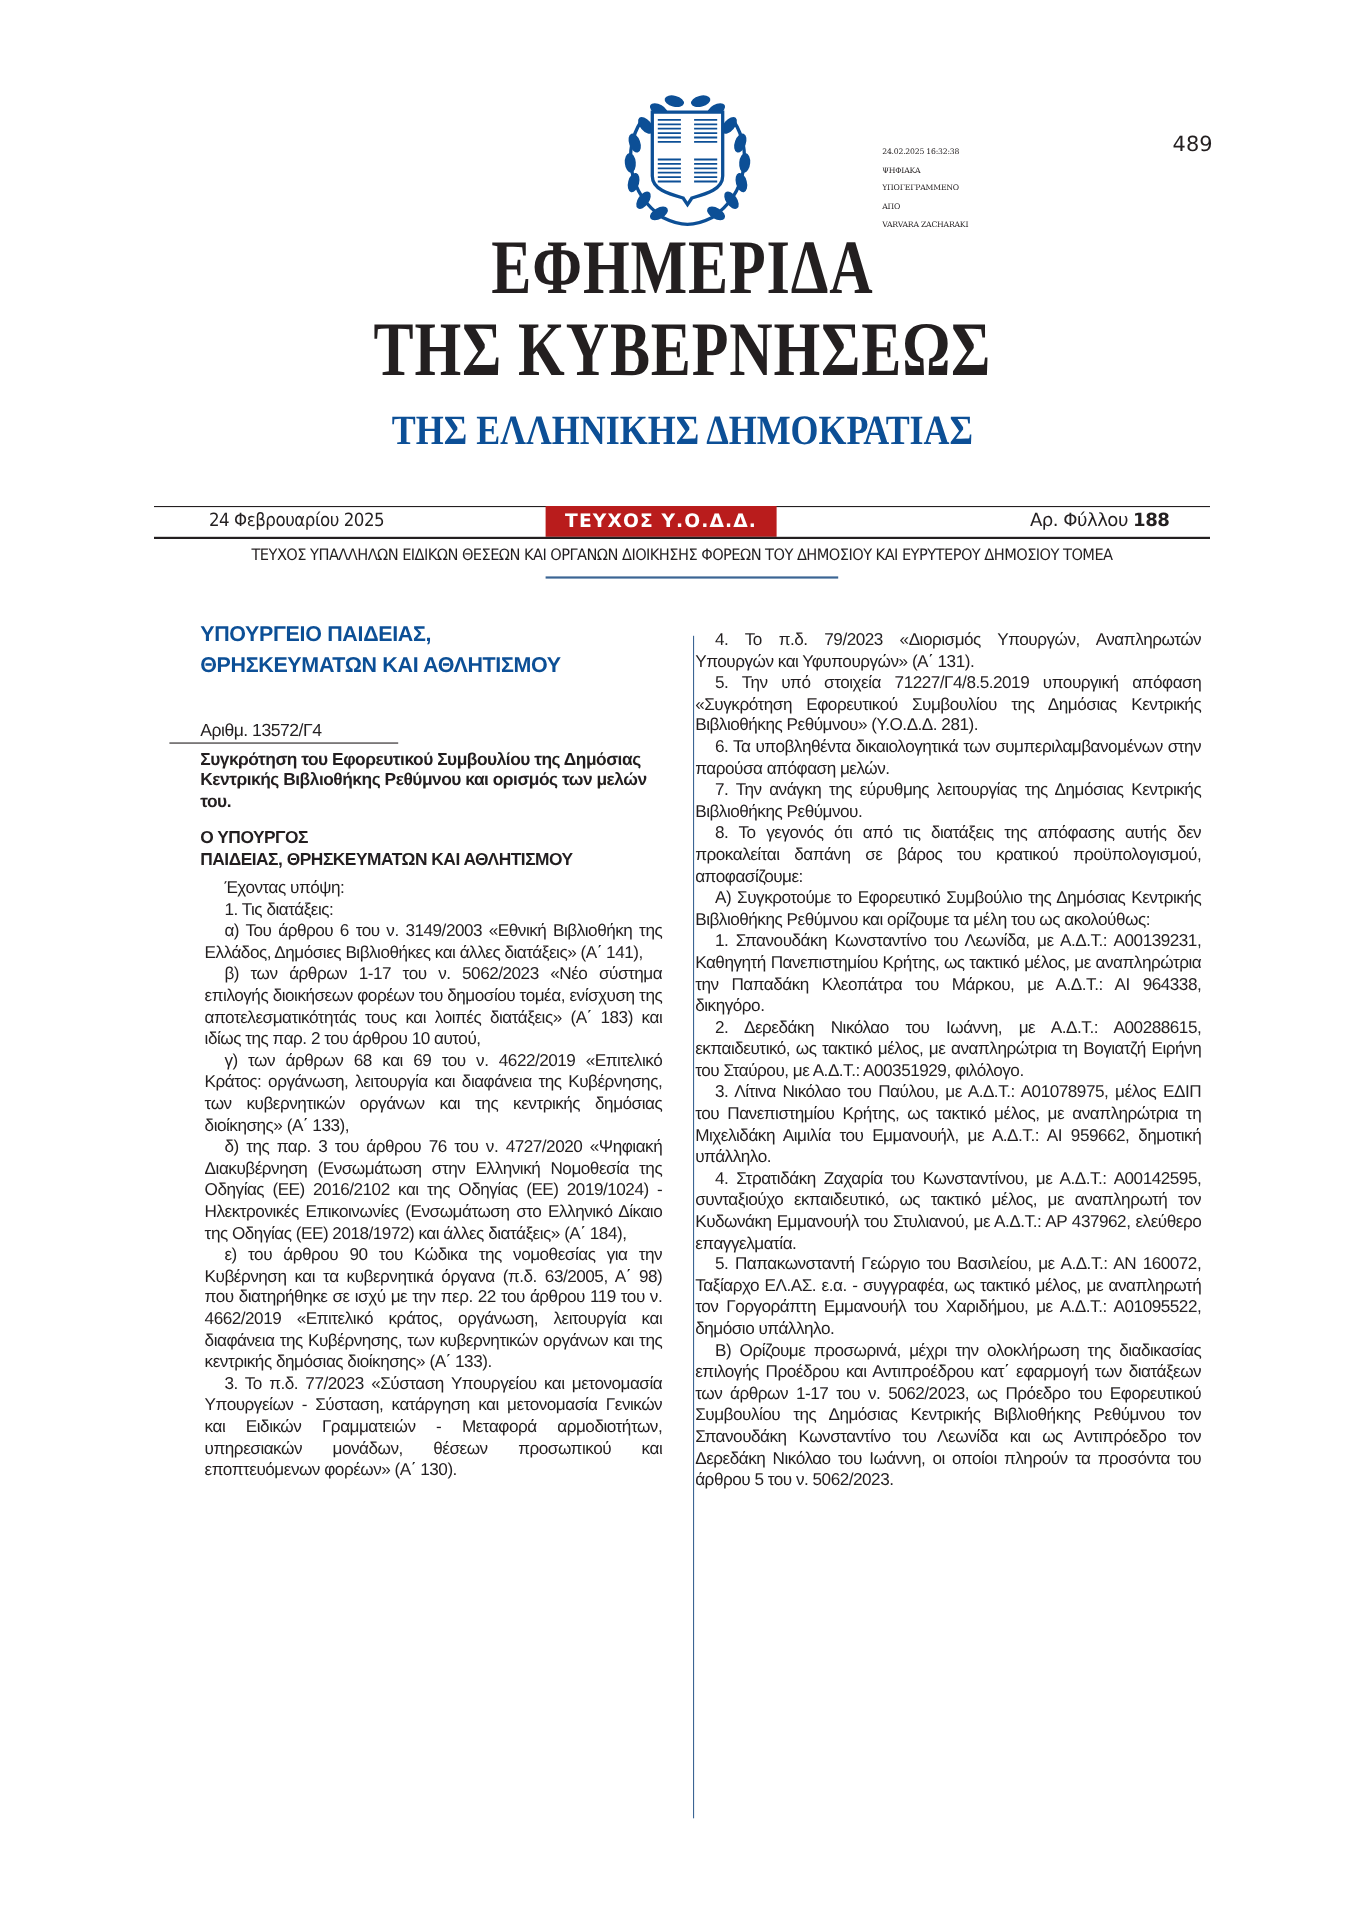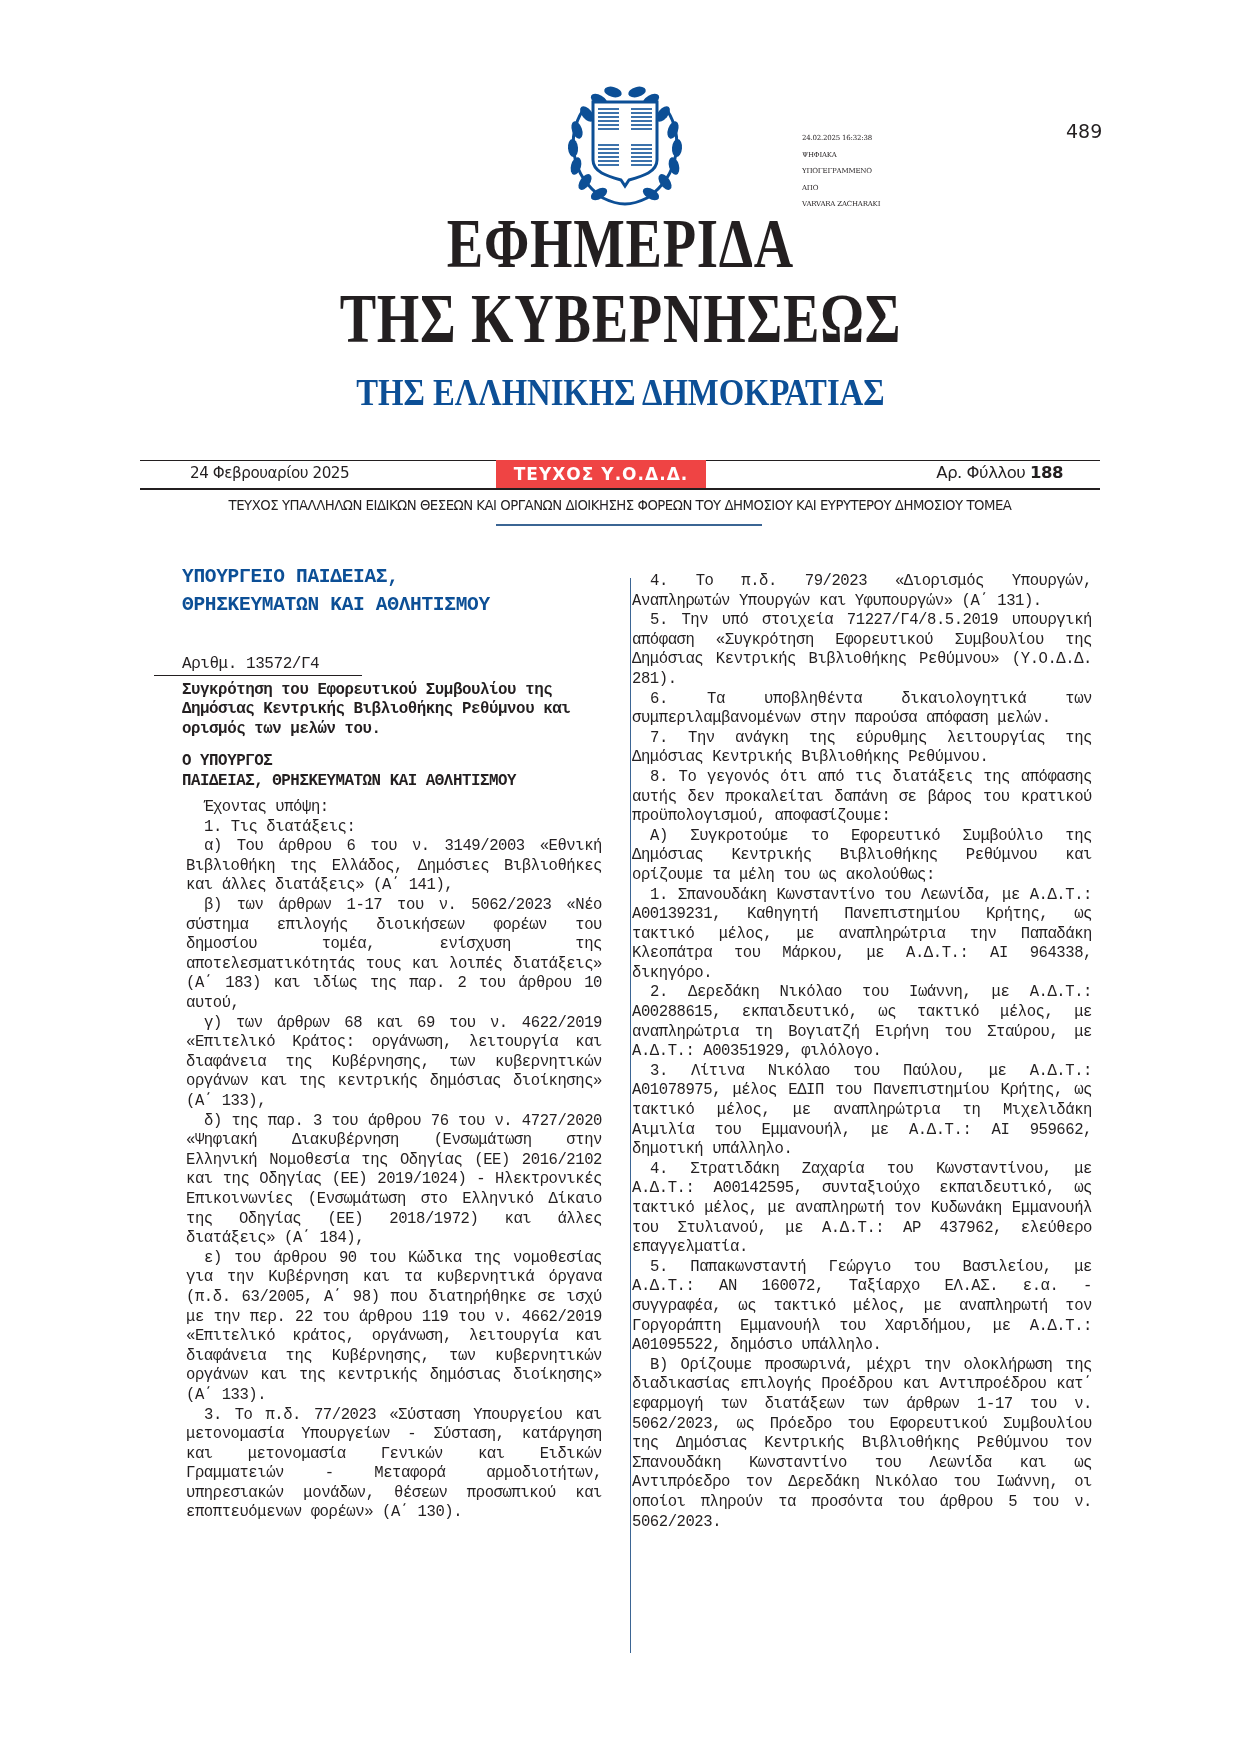--- a/index.html
+++ b/index.html
@@ -16,29 +16,29 @@
     .page-number { position: absolute; left: 1066px; top: 120px; font-family: "DejaVu Sans", sans-serif; font-size: 19px; color: #231f20; text-align: center; }
 
     
     .mast-1, .mast-2 { position: absolute; left: 0; width: 1241px; text-align: center; font-family: "Liberation Serif", serif; font-weight: bold; color: #231f20; letter-spacing: 1px; }
     .mast-1 { top: 208px; font-size: 70px; line-height: 72px; transform: scaleX(0.78); transform-origin: 620px 0; }
     .mast-2 { top: 283px; font-size: 70px; line-height: 72px; transform: scaleX(0.78); transform-origin: 620px 0; }
     .mast-3 { position: absolute; left: 0; width: 1241px; top: 371px; text-align: center; font-family: "Liberation Serif", serif; font-weight: bold; font-size: 38px; line-height: 42px; color: #0c4f96; transform: scaleX(0.86); transform-origin: 620px 0; }
     .bar-top { position: absolute; left: 140px; top: 460px; width: 960px; height: 1px; background: #231f20; }
     .bar-bottom { position: absolute; left: 140px; top: 488px; width: 960px; height: 2px; background: #231f20; }
     .bar-date { position: absolute; left: 190px; top: 463px; font-family: "DejaVu Sans", sans-serif; font-size: 16.5px; color: #231f20; letter-spacing: -0.5px; transform: scaleX(0.92); transform-origin: 0 0; }
-    .bar-issue { position: absolute; left: 496px; top: 460px; width: 210px; height: 28px; background: #ef4444; color: #ffffff; text-align: center; font-family: "DejaVu Sans", sans-serif; font-weight: bold; font-size: 17px; line-height: 28px; letter-spacing: 1px; }
+    .bar-issue { position: absolute; left: 496px; top: 460px; width: 210px; height: 28px; background: #b91c1c; color: #ffffff; text-align: center; font-family: "DejaVu Sans", sans-serif; font-weight: bold; font-size: 17px; line-height: 28px; letter-spacing: 1px; }
     .bar-sheet { position: absolute; right: 178px; top: 463px; font-family: "DejaVu Sans", sans-serif; font-size: 16.5px; color: #231f20; letter-spacing: -0.5px; white-space: nowrap; }
     .bar-sheet b { font-weight: bold; }
 
     .issue-full { position: absolute; left: 140px; width: 960px; top: 497px; text-align: center; font-family: "DejaVu Sans", sans-serif; font-size: 14.3px; color: #231f20; letter-spacing: -0.55px; white-space: nowrap; transform: scaleX(0.93); transform-origin: 480px 0; }
     .accent-line { position: absolute; left: 496px; top: 524px; width: 266px; height: 2px; background: #3b6594; }
 
     
-    .col { position: absolute; top: 563px; font-family: Liberation Mono, monospace; font-size: 15.6px; line-height: 19.6px; color: #231f20; letter-spacing: -0.45px; }
+    .col { position: absolute; top: 563px; font-family: Liberation Sans, sans-serif; font-size: 15.6px; line-height: 19.6px; color: #231f20; letter-spacing: -0.45px; }
     .col-left { left: 142px; width: 460px; }
     .col-right { left: 632px; width: 460px; top: 572px; }
     .col-divider { position: absolute; left: 630px; top: 578px; width: 1px; height: 1075px; background: #3b6594; }
 
     .ministry { color: #0c4f96; font-weight: bold; font-size: 19.5px; line-height: 28px; margin-left: 40px; letter-spacing: -0.3px; }
     .decision-num { margin-top: 36px; margin-left: 40px; font-size: 16px; position: relative; }
     .decision-num-line { position: absolute; left: -28px; top: 20px; width: 208px; height: 1px; background: #231f20; }
     .decision-title { margin-top: 6px; margin-left: 40px; font-weight: bold; font-size: 15.8px; line-height: 19.5px; }
     .minister { margin-top: 13px; margin-left: 40px; font-weight: bold; font-size: 15.8px; line-height: 19.5px; }
     .body-block { margin-top: 7px; margin-left: 44px; }

